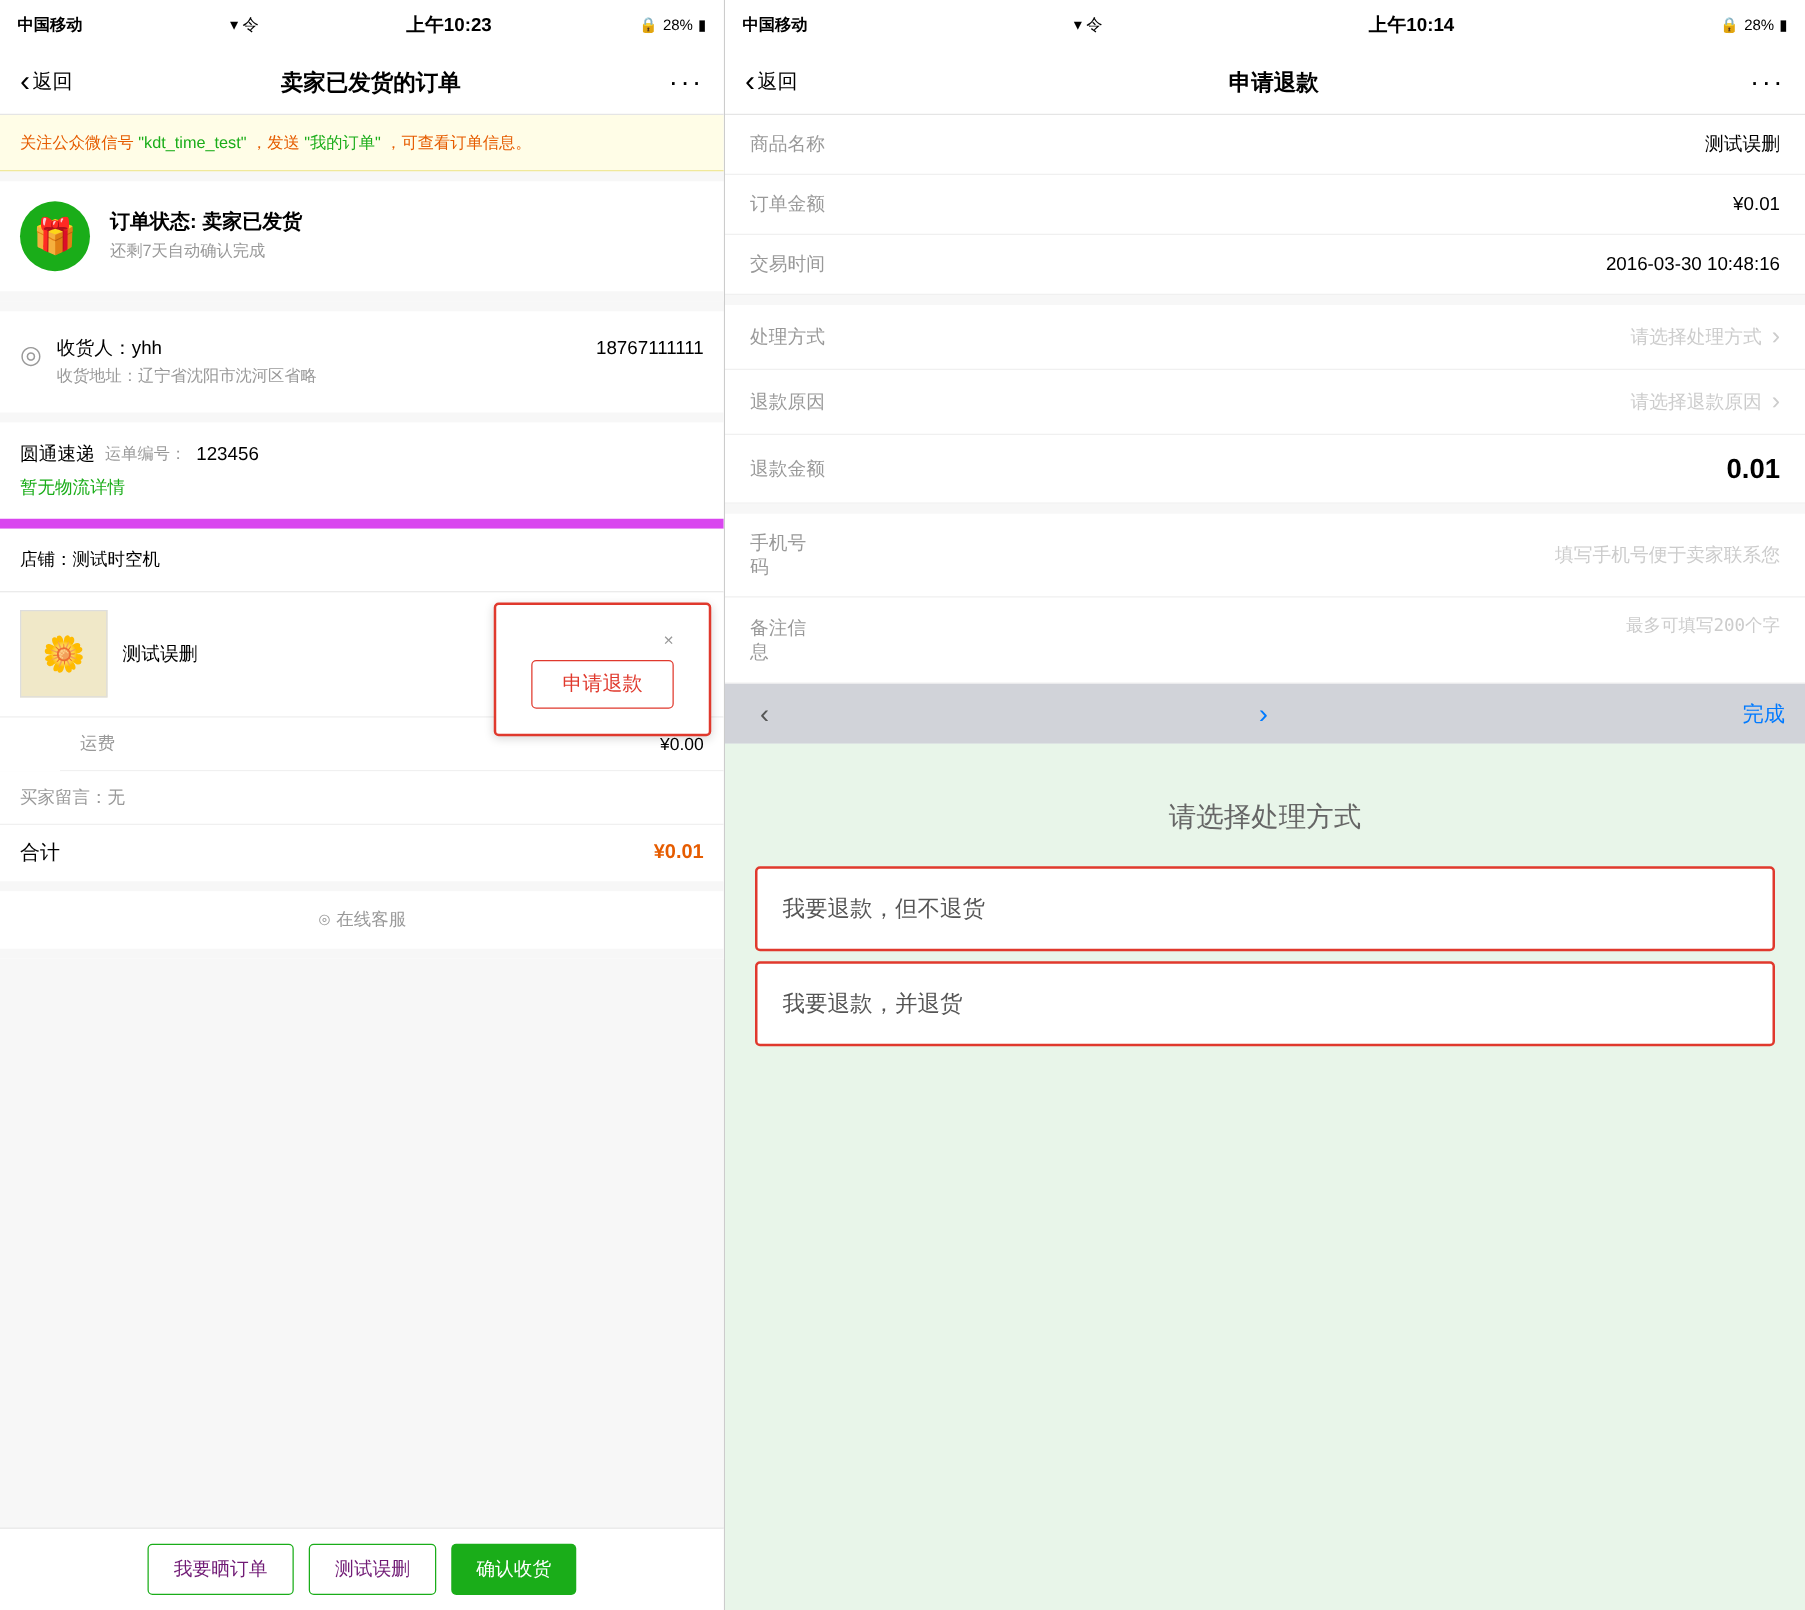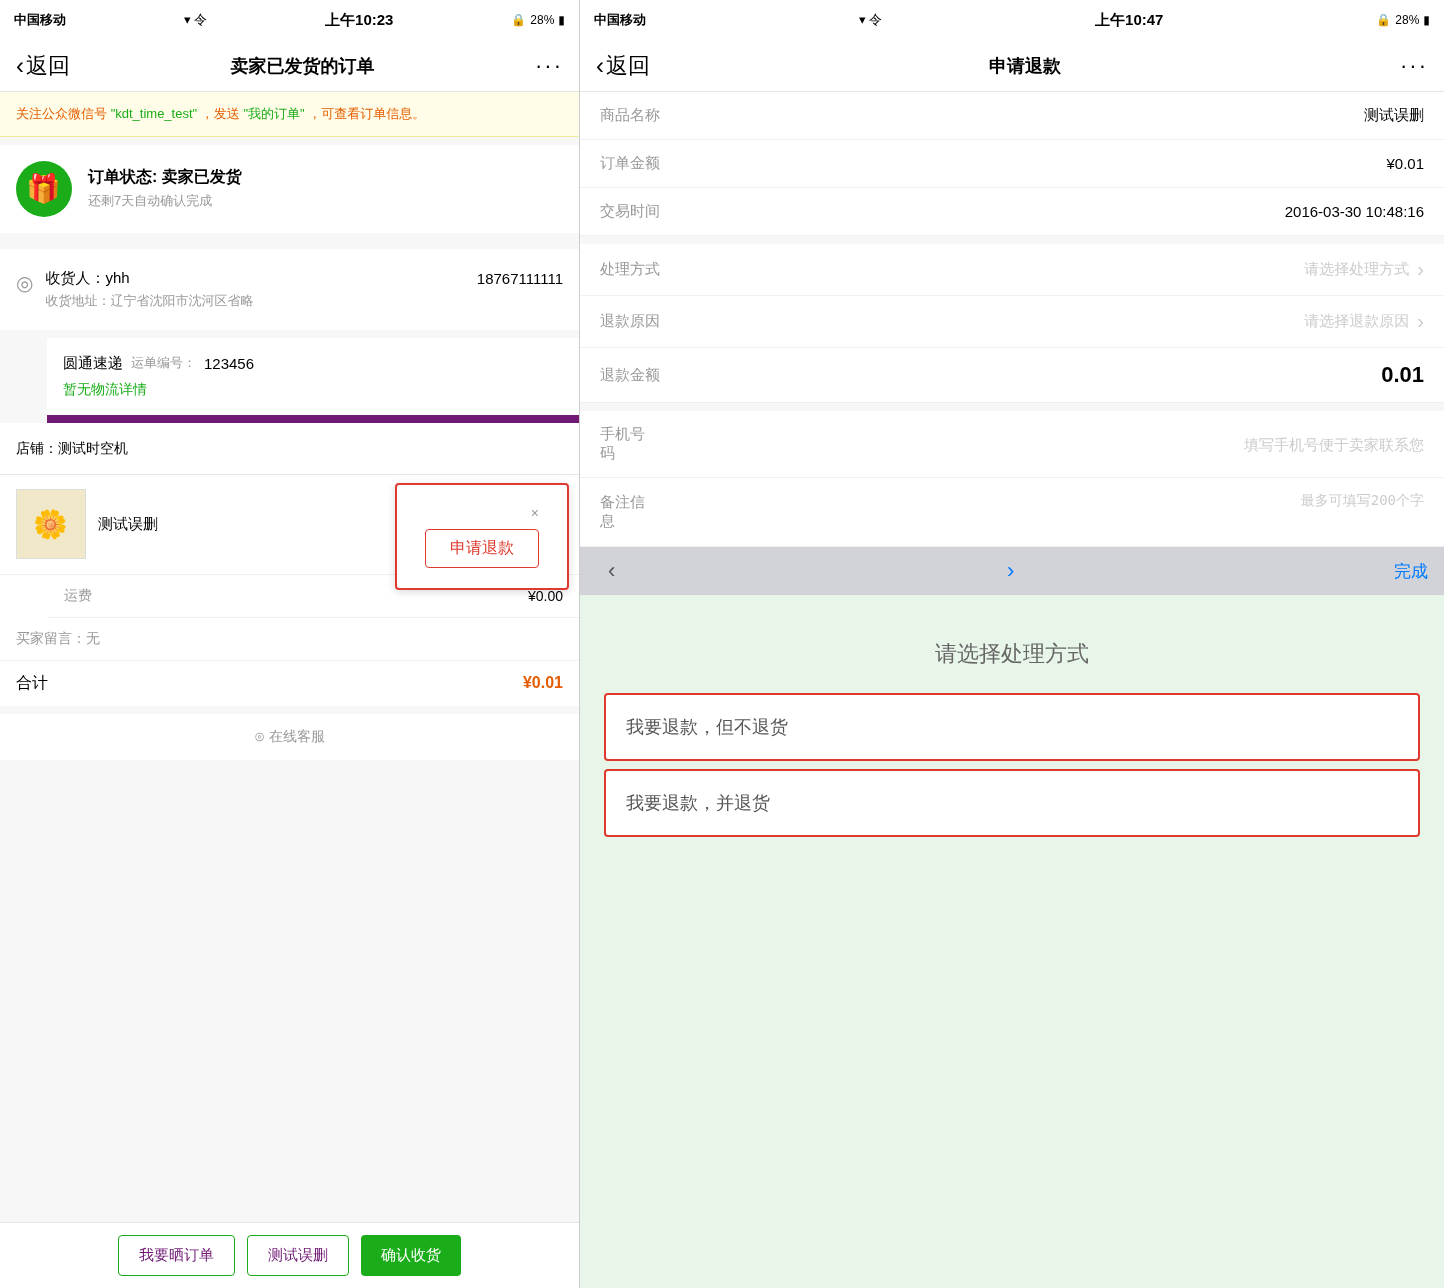--- a/index.html
+++ b/index.html
@@ -44,21 +44,21 @@
       display: flex;
       align-items: center;
       justify-content: space-between;
       padding: 0 16px;
       border-bottom: 1px solid #e5e5e5;
     }
     .nav-back {
       display: flex;
       align-items: center;
       color: #000;
-      font-size: 22px;
+      font-size: 16px;
       cursor: pointer;
     }
     .nav-back::before {
       content: "‹";
       font-size: 24px;
       margin-right: 2px;
       color: #000;
     }
     .nav-title {
       font-size: 18px;
@@ -135,22 +135,21 @@
     .info-main { flex: 1; }
     .info-name { font-size: 15px; color: #000; }
     .info-address { font-size: 13px; color: #999; margin-top: 4px; }
     .info-phone { font-size: 15px; color: #000; }
 
     
     .logistics-section {
       background: #fff;
       padding: 16px;
       margin-top: 0;
-      border-bottom: 8px solid #701a75;
-      margin-left: 47px;
+      border-bottom: 8px solid #d946ef;
     }
     .logistics-row {
       display: flex;
       align-items: center;
       gap: 8px;
       font-size: 15px;
     }
     .logistics-company { color: #000; }
     .logistics-label { color: #999; font-size: 13px; }
     .logistics-number { color: #000; }
@@ -534,21 +533,21 @@
     <button class="btn-outline">测试误删</button>
     <button class="btn-solid">确认收货</button>
   </div>
 </div>
 
 <div class="right-panel">
 
   <div class="status-bar" style="background:#fff;">
     <span class="carrier">中国移动</span>
     <span>▾ 令</span>
-    <span class="time">上午10:47</span>
+    <span class="time">上午10:14</span>
     <div class="right-icons">
       <span>🔒</span>
       <span>28%</span>
       <span>▮</span>
     </div>
   </div>
 
   <div class="nav-bar">
     <div class="nav-back">返回</div>
     <span class="nav-title">申请退款</span>

